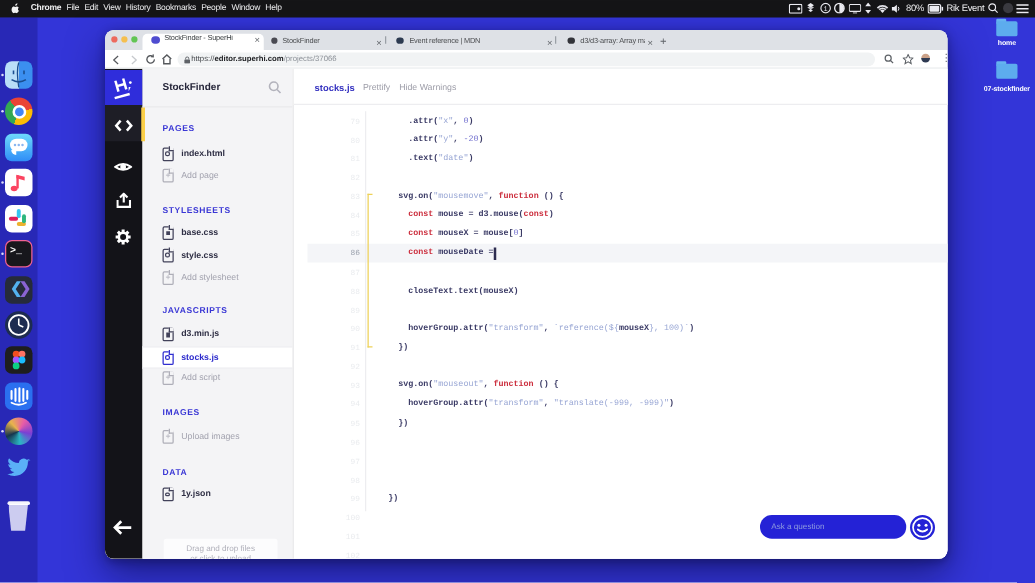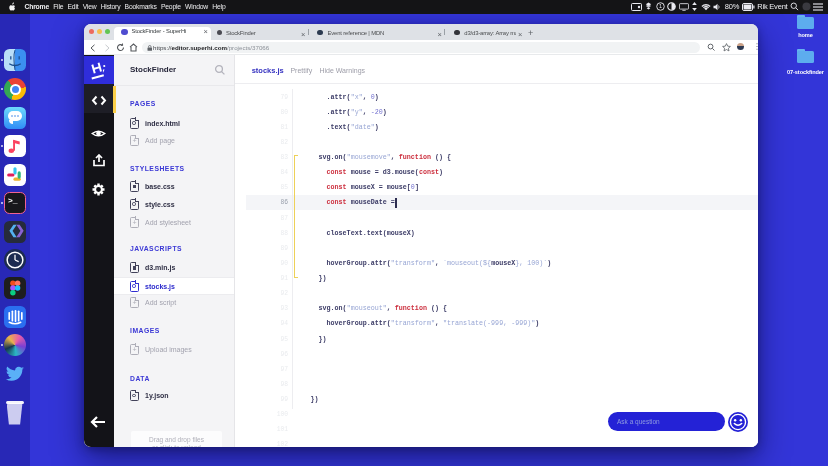--- a/index.html
+++ b/index.html
@@ -473,21 +473,21 @@
     .attr(<span class="s">"y"</span>, <span class="n">-20</span>)
     .text(<span class="s">"date"</span>)
 
   svg.on(<span class="s">"mousemove"</span>, <span class="k">function</span> () {
     <span class="k">const</span> mouse = d3.mouse(<span class="k">const</span>)
     <span class="k">const</span> mouseX = mouse[<span class="n">0</span>]
     <span class="k">const</span> mouseDate =
 
     closeText.text(mouseX)
 
-    hoverGroup.attr(<span class="s">"transform"</span>, <span class="s">`mouseout(${</span>mouseX<span class="s">}, 100)`</span>)
+    hoverGroup.attr(<span class="s">"transform"</span>, <span class="s">`reference(${</span>mouseX<span class="s">}, 100)`</span>)
   })
 
   svg.on(<span class="s">"mouseout"</span>, <span class="k">function</span> () {
     hoverGroup.attr(<span class="s">"transform"</span>, <span class="s">"translate(-999, -999)"</span>)
   })
 
 
 
 })</div>
       <div id="cursor"></div>

